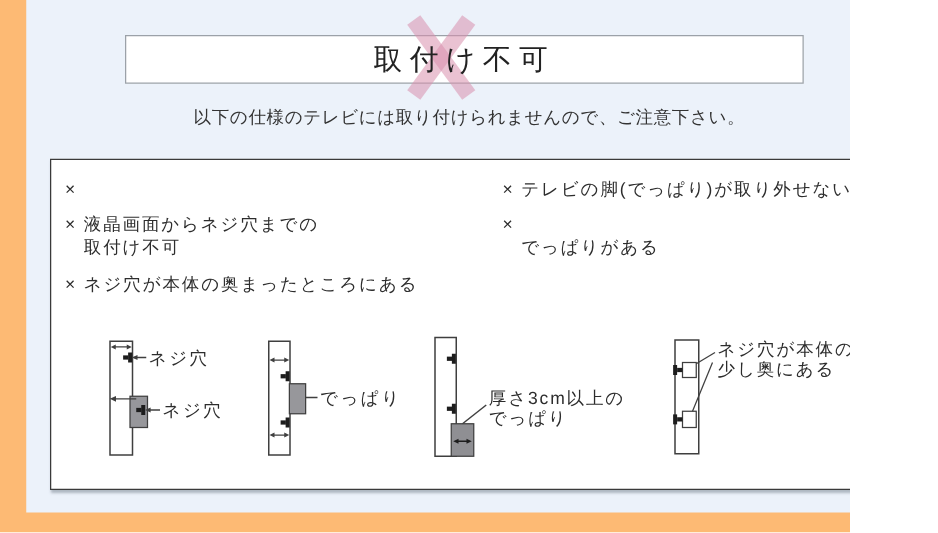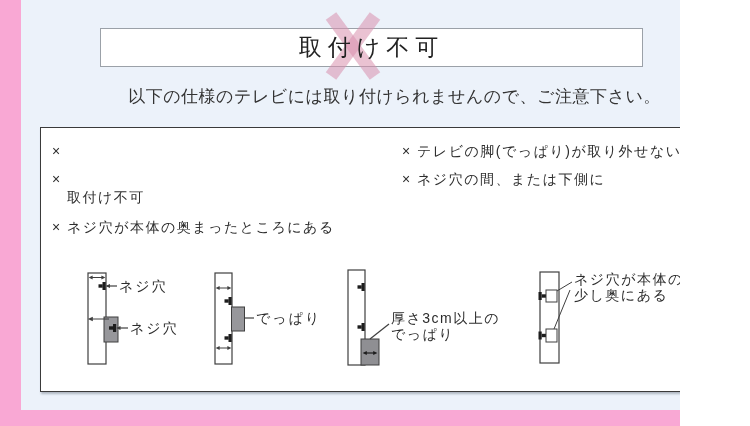--- a/index.html
+++ b/index.html
@@ -1,32 +1,32 @@
 <!DOCTYPE html>
 <html><head>
 <meta charset="utf-8">
 <style>
   * { margin:0; padding:0; box-sizing:border-box; }
   html,body { width:750px; height:426px; background:#ffffff; font-family:"Liberation Sans", sans-serif; }
-  .stage { position:relative; width:680px; height:426px; background:#f9a8d4; overflow:hidden; }
+  .stage { position:relative; width:680px; height:426px; background:#fdba74; overflow:hidden; }
   .panel { position:absolute; left:21px; top:0; width:709px; height:410px; background:#ecf2fa; }
 
   .title-box {
     position:absolute; left:100px; top:28px; width:543px; height:39px;
     background:#ffffff; border:1px solid #9ba1a8;
   }
   .x-mark { position:absolute; left:321px; top:10px; width:64px; height:72px; z-index:2; }
   .title-text {
     position:absolute; left:100px; top:28px; width:543px; height:39px; z-index:3;
     display:flex; align-items:center; justify-content:center;
     font-size:23px; letter-spacing:6px; color:#222222; font-weight:500;
   }
   .subtitle {
     position:absolute; left:21px; top:85px; width:709px; text-align:center;
-    font-size:17px; letter-spacing:0.5px; color:#333333; z-index:3;margin-left:19px;
+    font-size:14px; letter-spacing:0.5px; color:#333333; z-index:3;
   }
 
   .main-box {
     position:absolute; left:40px; top:127px; width:668px; height:265px;
     background:#ffffff; border:1px solid #3a3a3a;
     box-shadow:1px 2px 2px rgba(100,110,125,0.45);
   }
   .col { position:absolute; top:14px; font-size:14px; color:#2d2d2d; letter-spacing:1.5px; line-height:18px; }
   .col-left  { left:11px; }
   .col-right { left:361px; }
@@ -51,35 +51,35 @@
   <div class="title-text">取付け不可</div>
   <div class="subtitle">以下の仕様のテレビには取り付けられませんので、ご注意下さい。</div>
 
   <div class="main-box">
     <div class="col col-left">
       <div class="notice-item">
         <span class="marker">×</span>
       </div>
       <div class="notice-item gap-lg">
         <span class="marker">×</span>
-        <span><br><span>取付け不可</span></span>
+        <span><span>液晶画面からネジ穴までの</span><br><span>取付け不可</span></span>
       </div>
       <div class="notice-item">
         <span class="marker">×</span>
         <span>ネジ穴が本体の奥まったところにある</span>
       </div>
     </div>
     <div class="col col-right">
       <div class="notice-item">
         <span class="marker">×</span>
         <span>テレビの脚(でっぱり)が取り外せない</span>
       </div>
       <div class="notice-item">
         <span class="marker">×</span>
-        <span><span>ネジ穴の間、または下側に</span><br></span>
+        <span><br><span>でっぱりがある</span></span>
       </div>
     </div>
   </div>
 
   <svg class="diagrams" viewBox="40 258 668 134">
 
     <g stroke-linecap="butt">
       <rect x="88" y="273" width="18" height="91" fill="#ffffff" stroke="#3f3f3f" stroke-width="1.2"></rect>
       <g>
         <line x1="91" y1="277.5" x2="103" y2="277.5" stroke="#3f3f3f" stroke-width="1"></line>

